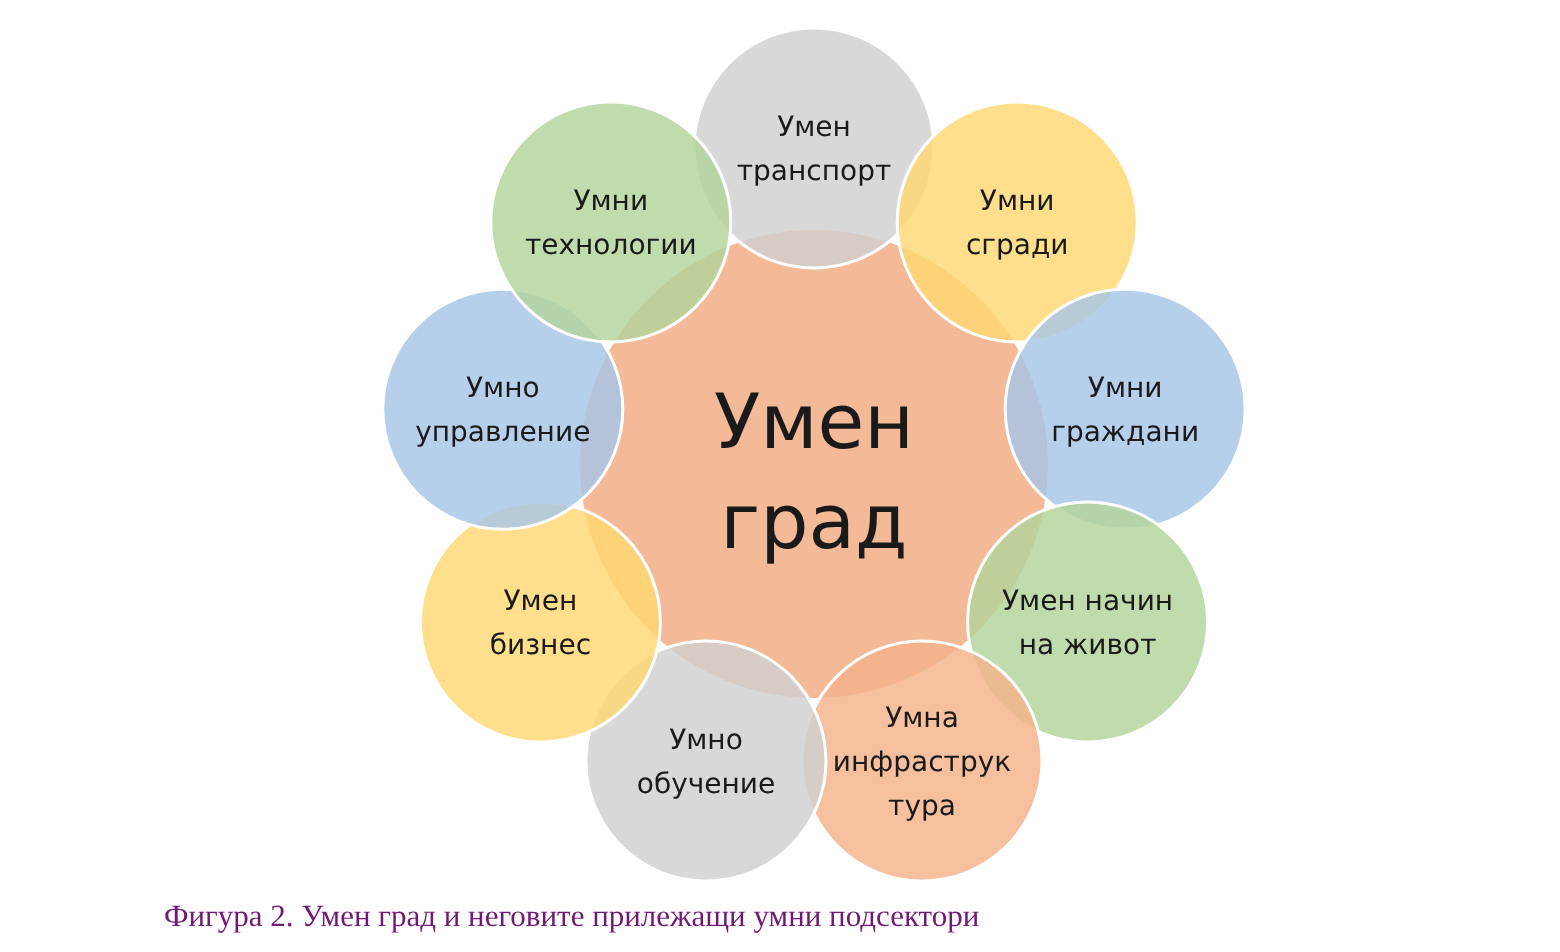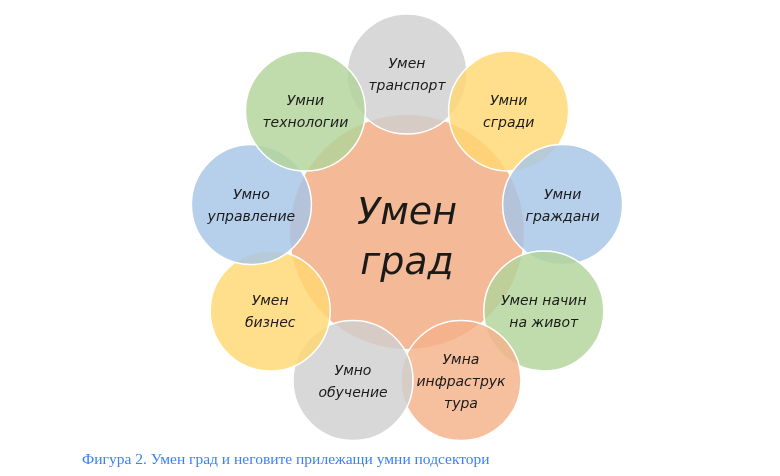--- a/index.html
+++ b/index.html
@@ -1,22 +1,22 @@
 <!DOCTYPE html>
 <html><head>
 <meta charset="utf-8">
 <style>
   html, body { margin: 0; padding: 0; background: #ffffff; }
   body { width: 780px; height: 476px; position: relative; overflow: hidden; }
-  .diagram { position: absolute; left: 0; top: 0; width: 780px; height: 450px; font-style: italic; }
+  .diagram { position: absolute; left: 0; top: 0; width: 780px; height: 450px; }
   svg text { font-family: "DejaVu Sans", "Liberation Sans", sans-serif; fill: #1a1a1a; }
   .caption {
     position: absolute; left: 82px; top: 450px;
     font-family: "Liberation Serif", "DejaVu Serif", serif;
-    font-size: 15.5px; color: #3b82f6; white-space: nowrap;
+    font-size: 15.5px; color: #701a75; white-space: nowrap;
   }
 </style>
 </head>
 <body>
 
 <div class="diagram">
   <svg id="diag" width="780" height="450" viewBox="0 0 780 450" xmlns="http://www.w3.org/2000/svg">
     <g id="center-group">
         <circle cx="407" cy="232" r="117" fill="#F4B996"></circle>
       </g>

